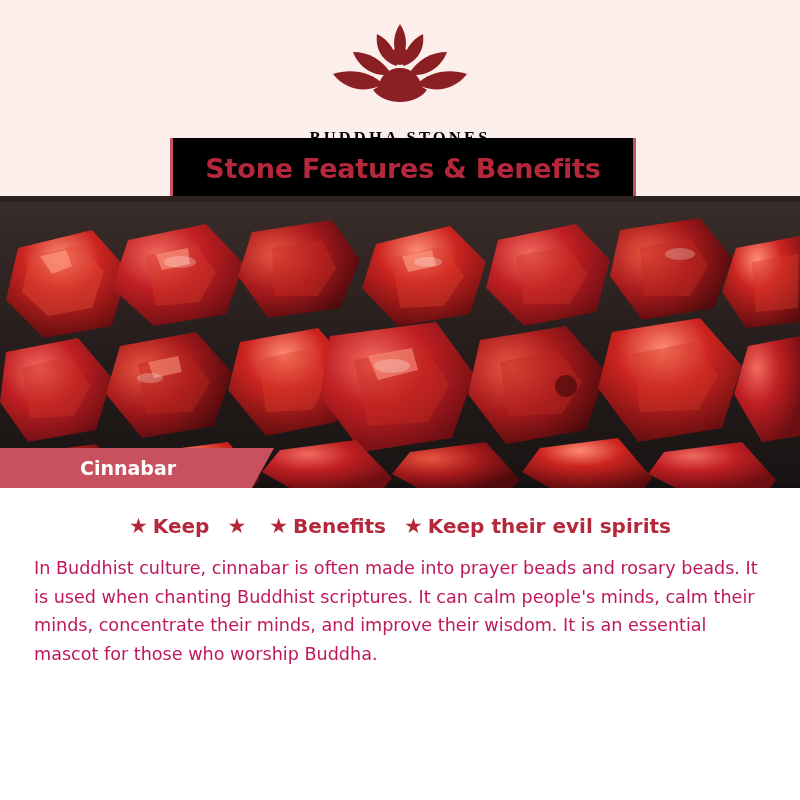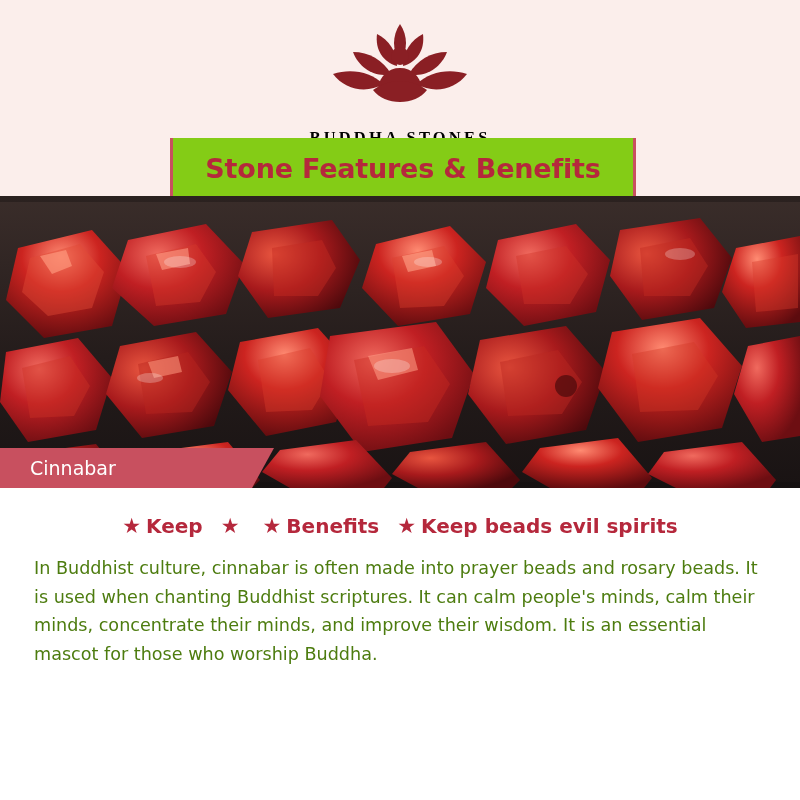--- a/index.html
+++ b/index.html
@@ -95,21 +95,21 @@
     color: #000000;
     font-family: "Liberation Serif", serif;
   }
 
   .title-band {
     position: absolute;
     left: 170px;
     top: 138px;
     width: 460px;
     height: 60px;
-    background: #84cc16;
+    background: #000000;
     border-left: 3px solid #c8505f;
     border-right: 3px solid #c8505f;
     display: flex;
     align-items: center;
     justify-content: center;
   }
   .title-band .title-text {
     color: #b5283c;
     font-size: 27px;
     font-weight: bold;
@@ -156,22 +156,23 @@
     width: 0;
     height: 0;
     border-top: 40px solid #c8505f;
     border-right: 22px solid transparent;
   }
   .caption-text {
     position: relative;
     z-index: 2;
     color: #ffffff;
     font-size: 19px;
-    padding-left: 30px;
+    padding-left: 80px;
     font-family: "DejaVu Sans", sans-serif;
+    font-weight: bold;
   }
 
   
   .content {
     position: absolute;
     top: 488px;
     left: 0;
     width: 800px;
     height: 312px;
     background: #ffffff;
@@ -196,21 +197,21 @@
   }
   .benefit .star {
     color: #b5283c;
     font-size: 21px;
     margin-right: 5px;
     line-height: 1;
   }
 
   .body-text {
     margin: 16px 34px 0 34px;
-    color: #4d7c0f;
+    color: #be185d;
     font-size: 17.6px;
     line-height: 1.62;
     font-family: "DejaVu Sans", sans-serif;
     text-align: left;
   }
 </style>
 </head>
 <body>
 
 <div class="page">
@@ -349,21 +350,21 @@
       </div>
       <div class="benefit">
         <span class="star">★</span>
       </div>
       <div class="benefit">
         <span class="star">★</span>
         <span>Benefits</span>
       </div>
       <div class="benefit">
         <span class="star">★</span>
-        <span>Keep beads evil spirits</span>
+        <span>Keep their evil spirits</span>
       </div>
     </div>
 
     <p class="body-text">In Buddhist culture, cinnabar is often made into prayer beads and rosary beads. It is used when chanting Buddhist scriptures. It can calm people's minds, calm their minds, concentrate their minds, and improve their wisdom. It is an essential mascot for those who worship Buddha.</p>
   </div>
 
   <div class="corner-tl"></div>
   <div class="corner-tr"></div>
   <div class="corner-bl"></div>
   <div class="corner-br"></div>

